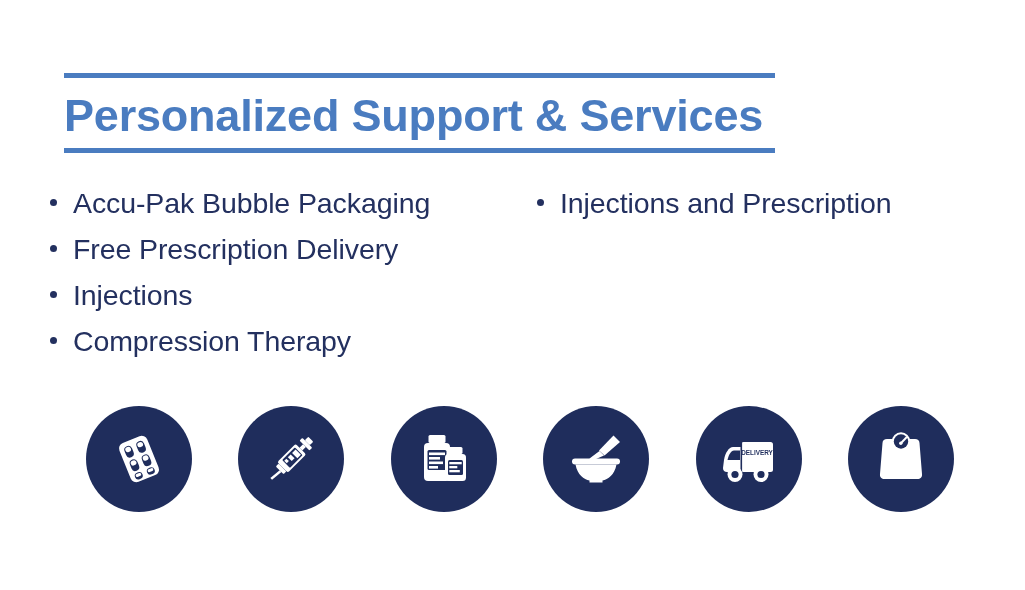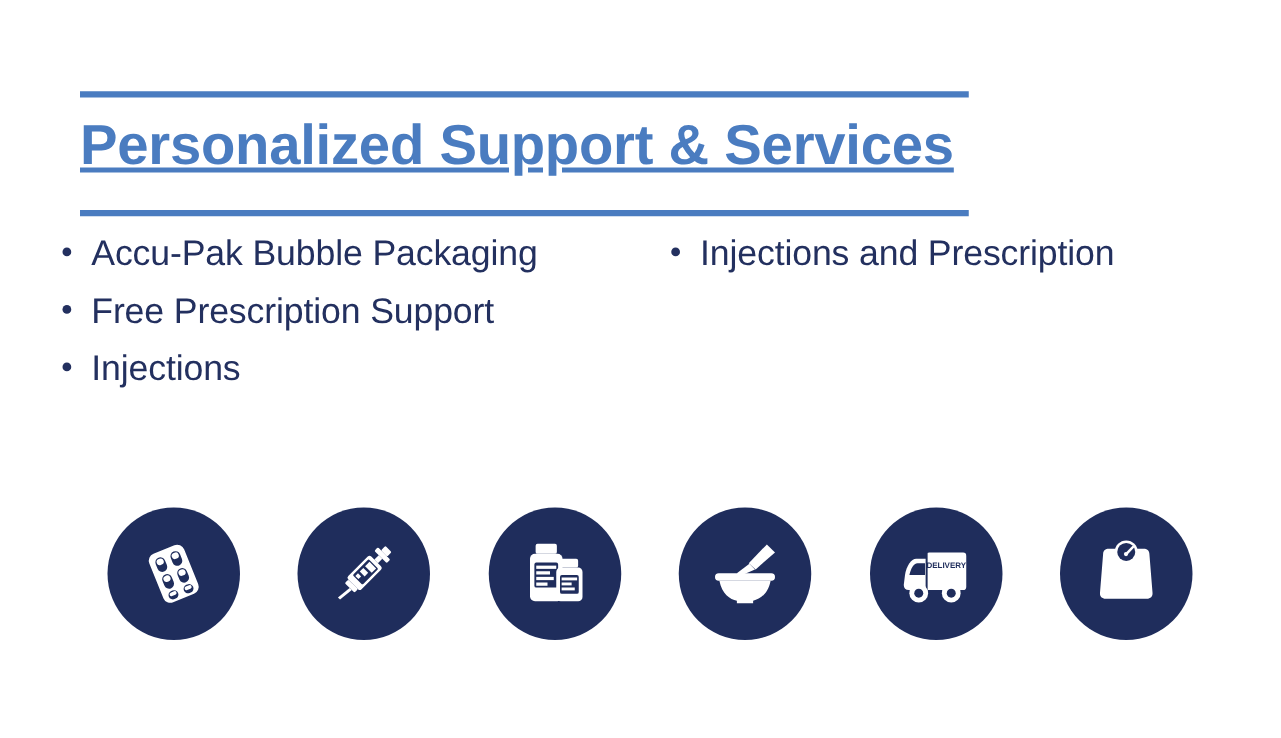--- a/index.html
+++ b/index.html
@@ -33,23 +33,22 @@
     height: 5px;
     background: #4a7cc0;
   }
   #page-title {
     font-family: "Liberation Sans", sans-serif;
     font-size: 45px;
     font-weight: bold;
     color: #4a7cc0;
     letter-spacing: -0.2px;
     line-height: 1;
-    padding: 15px 0 30px 0;
+    padding: 15px 0 10px 0;
     white-space: nowrap;
-    text-decoration: underline;
   }
 
   
   #services-lists {
     position: absolute;
     left: 50px;
     top: 180px;
     width: 975px;
     display: flex;
     align-items: flex-start;
@@ -119,25 +118,29 @@
 
   <div id="services-lists">
 
     <div class="service-column" id="column-left">
       <div class="service-item">
         <span class="bullet-dot"></span>
         <span class="service-label">Accu-Pak Bubble Packaging</span>
       </div>
       <div class="service-item">
         <span class="bullet-dot"></span>
-        <span class="service-label">Free Prescription Support</span>
+        <span class="service-label">Free Prescription Delivery</span>
       </div>
       <div class="service-item">
         <span class="bullet-dot"></span>
         <span class="service-label">Injections</span>
+      </div>
+      <div class="service-item">
+        <span class="bullet-dot"></span>
+        <span class="service-label">Compression Therapy</span>
       </div>
     </div>
 
     <div class="service-column" id="column-right">
       <div class="service-item">
         <span class="bullet-dot"></span>
         <span class="service-label">Injections and Prescription</span>
       </div>
     </div>
 

